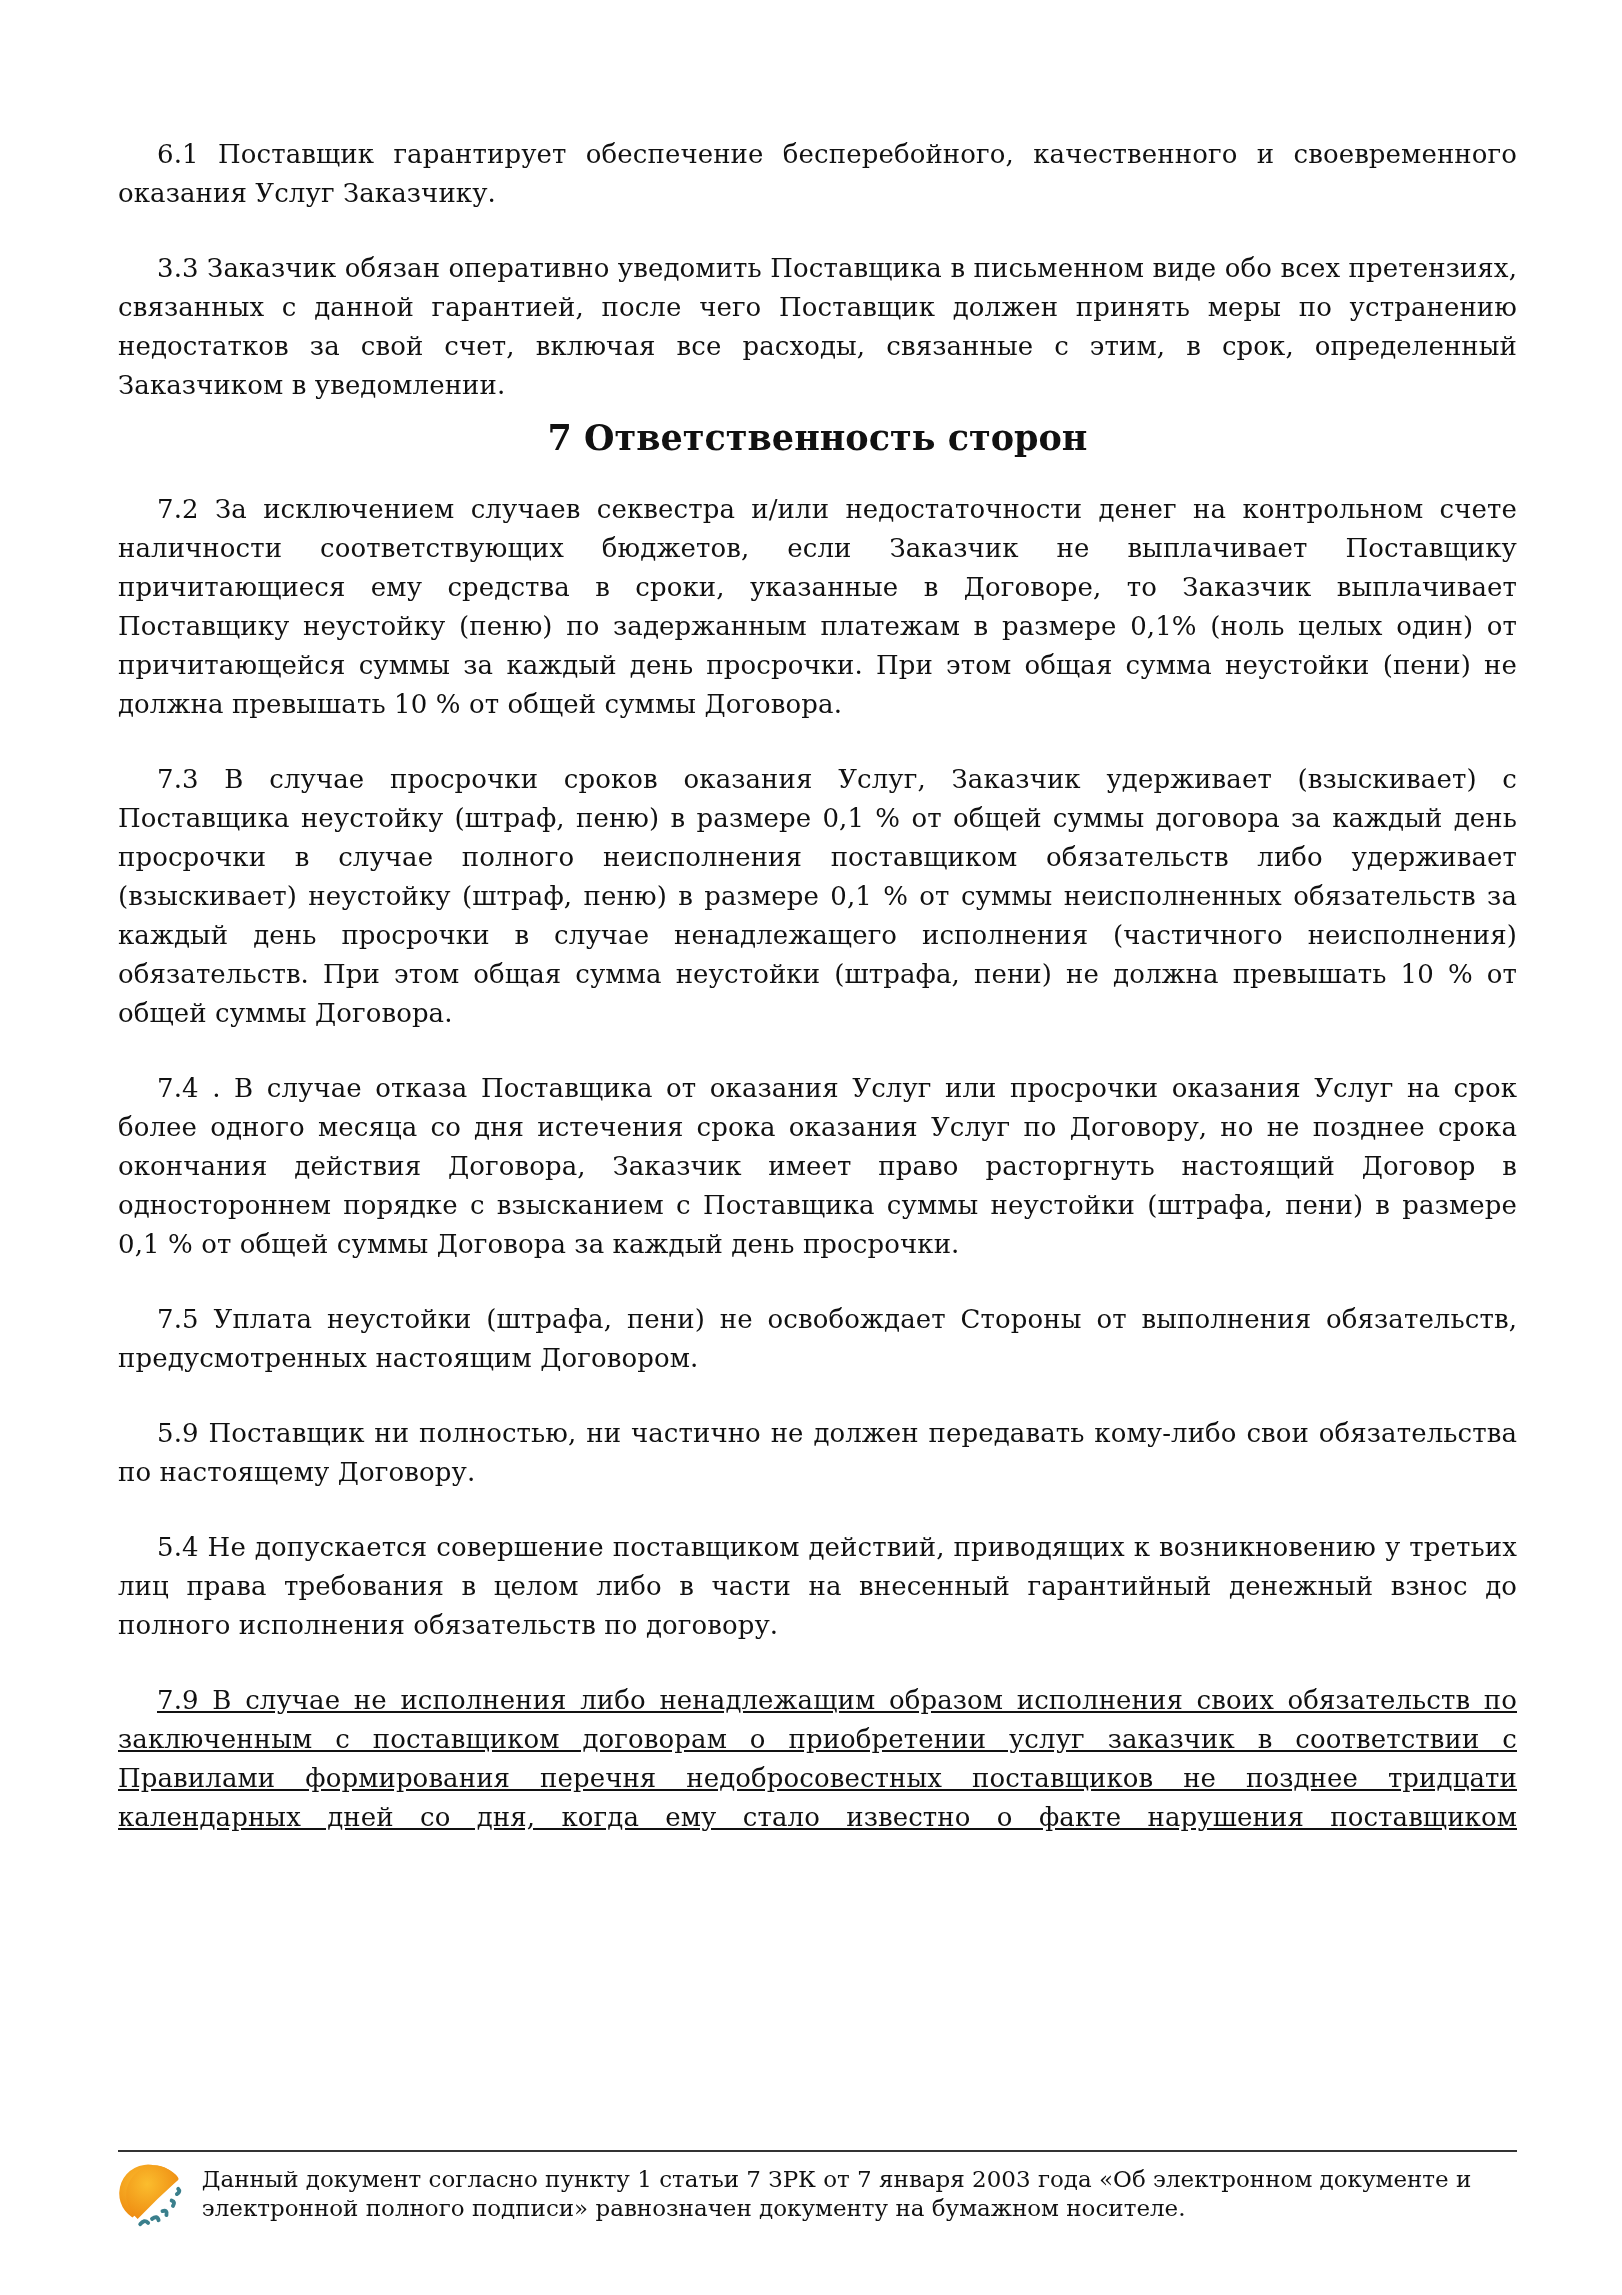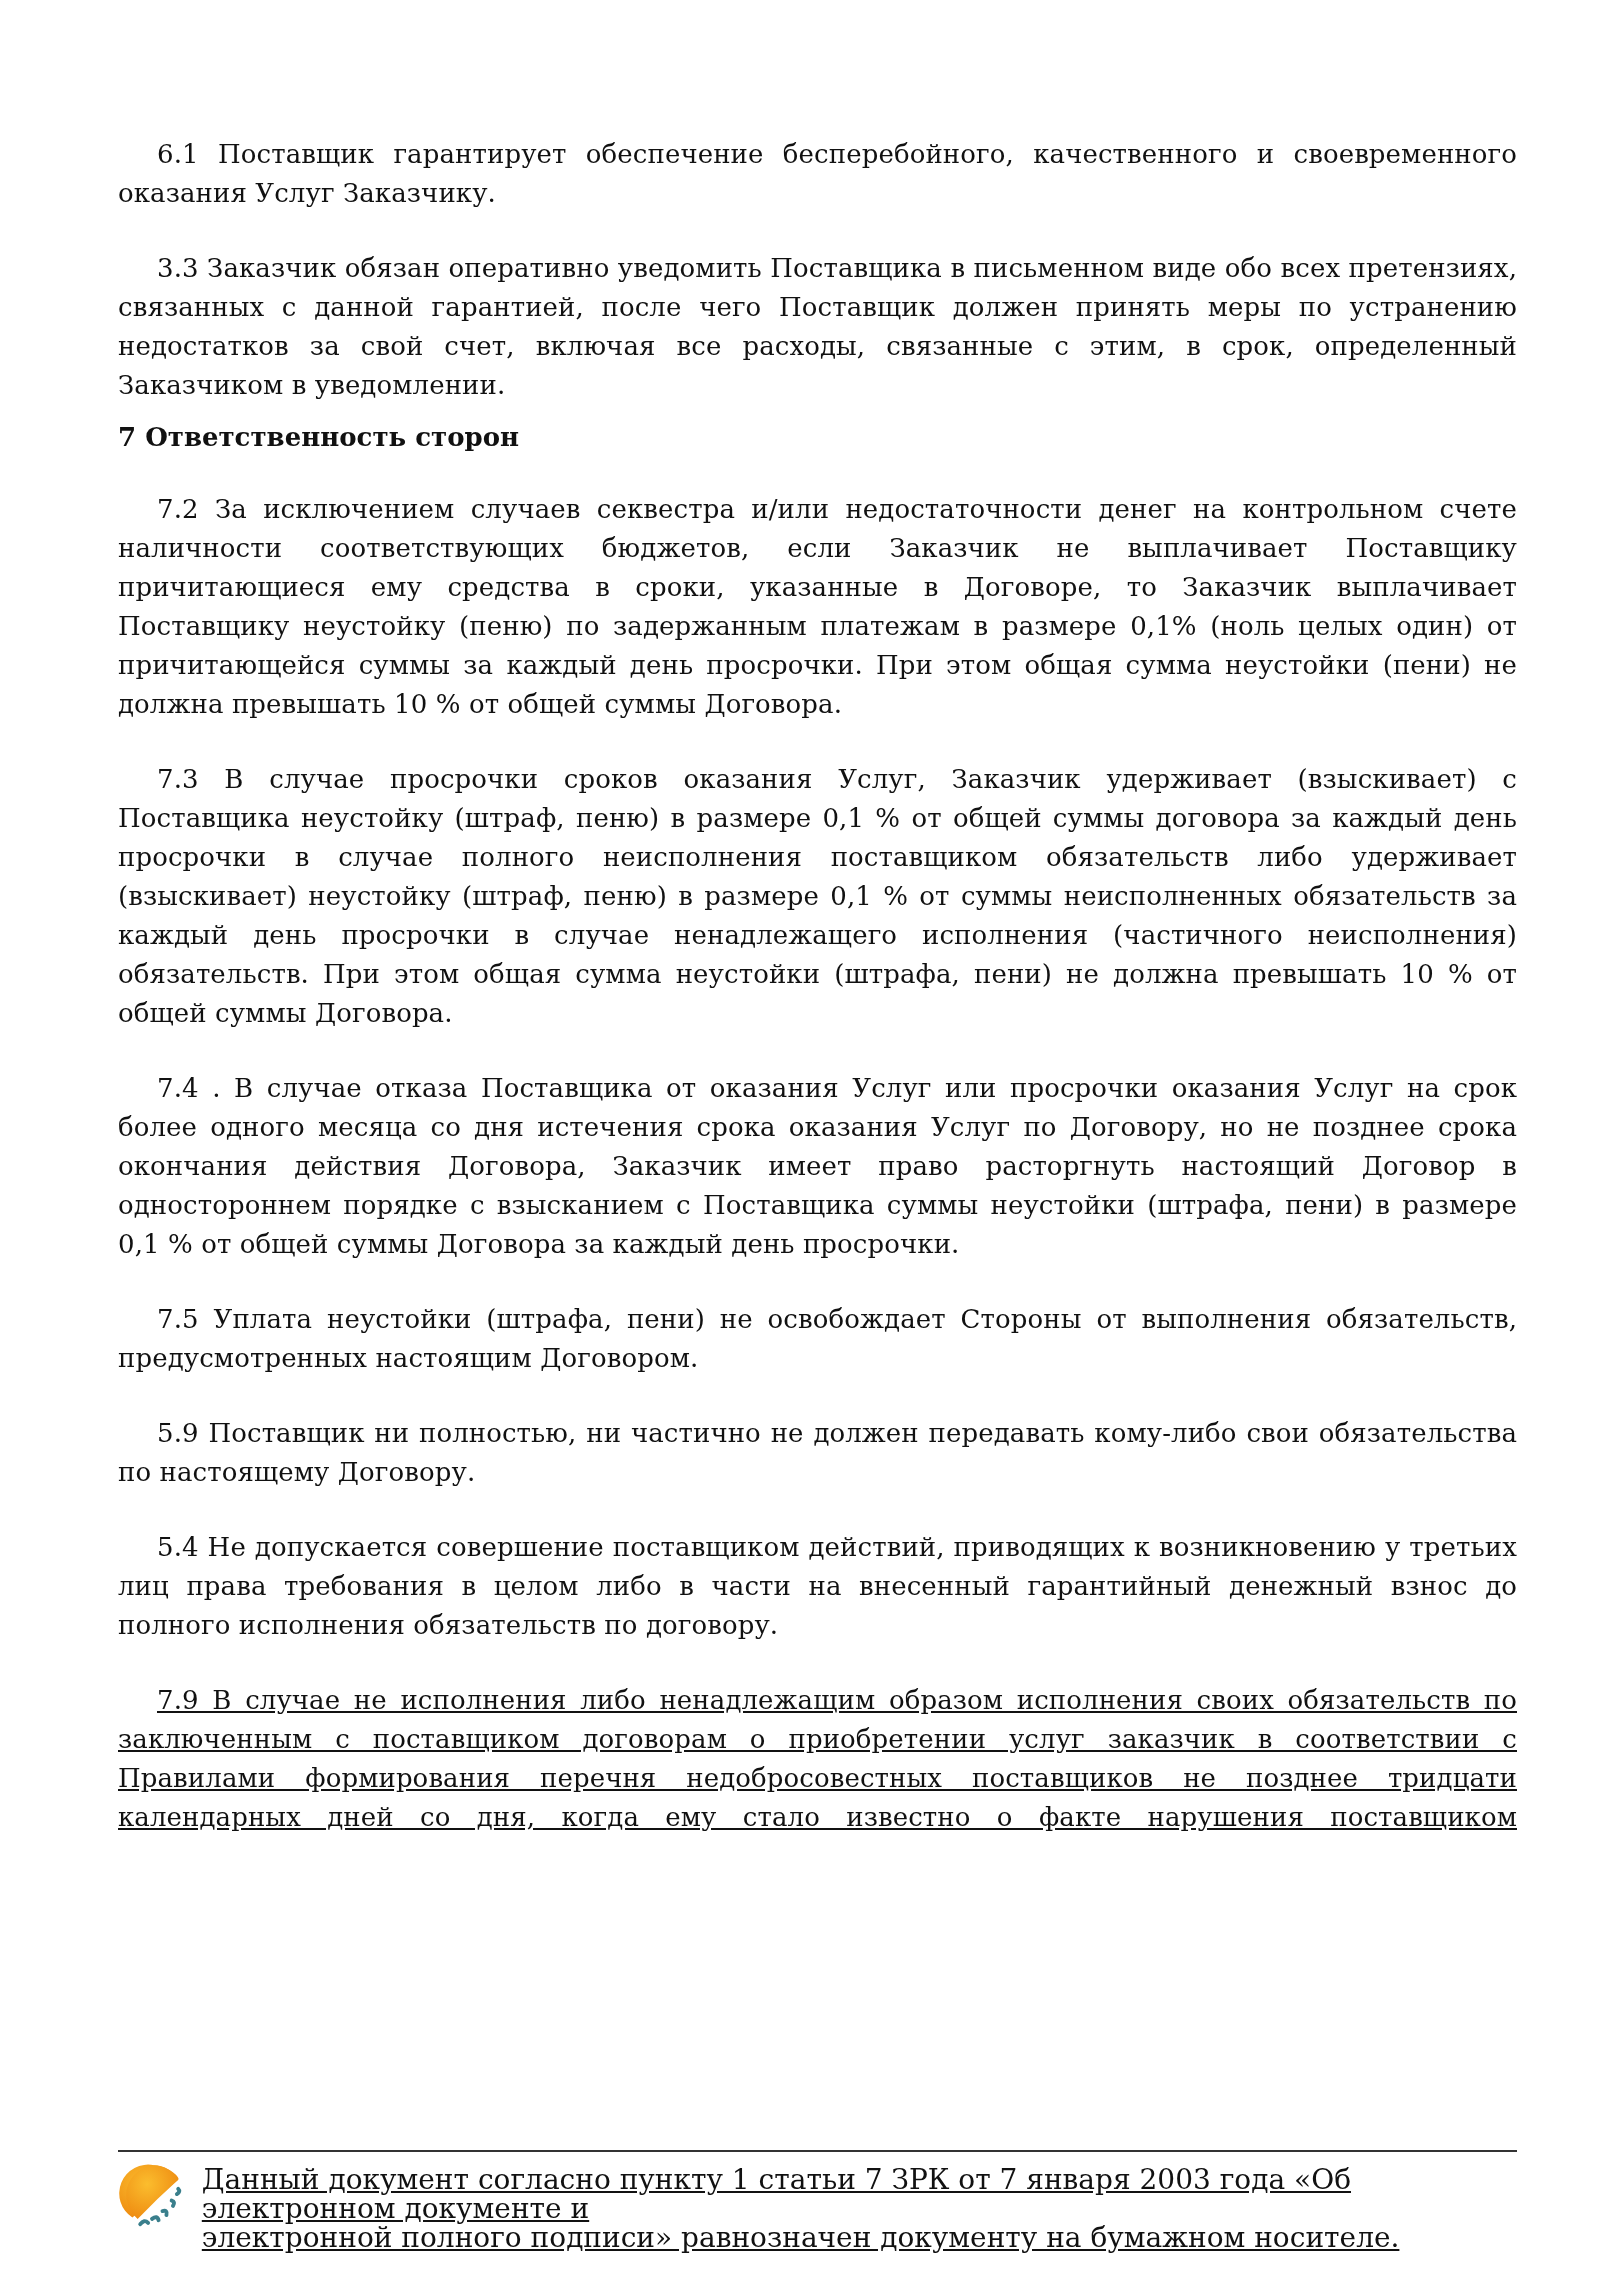--- a/index.html
+++ b/index.html
@@ -26,23 +26,24 @@
       line-height: 39px;
       text-align: justify;
       text-indent: 39px;
       margin: 12px 0 36px 0;
       letter-spacing: 0.1px;
     }
     .para.tight {
       margin-bottom: 13px;
     }
     .section-heading {
-      font-size: 26px;
+      font-size: 35px;
       line-height: 39px;
       font-weight: bold;
+      text-align: center;
       margin: 0 0 33px 0;
     }
     .footer {
       position: absolute;
       left: 118px;
       top: 2150px;
       width: 1399px;
     }
     .footer-rule {
       height: 0;
@@ -54,26 +55,25 @@
       align-items: flex-start;
       margin-top: 7.9px;
     }
     .logo {
       width: 72px;
       height: 72px;
       flex: 0 0 72px;
       margin-top: 0px;
     }
     .footer-text {
-      font-size: 28px;
+      font-size: 23px;
       line-height: 29px;
       margin-left: 11.8px;
       padding-top: 5.2px;
       color: #111111;
-      text-decoration: underline;
     }
   </style>
 </head>
 <body>
 
 <div class="page">
 
   <p class="para">6.1 Поставщик гарантирует обеспечение бесперебойного, качественного и своевременного оказания Услуг Заказчику.</p>
   <p class="para tight">3.3 Заказчик обязан оперативно уведомить Поставщика в письменном виде обо всех претензиях, связанных с данной гарантией, после чего Поставщик должен принять меры по устранению недостатков за свой счет, включая все расходы, связанные с этим, в срок, определенный Заказчиком в уведомлении.</p>
 

